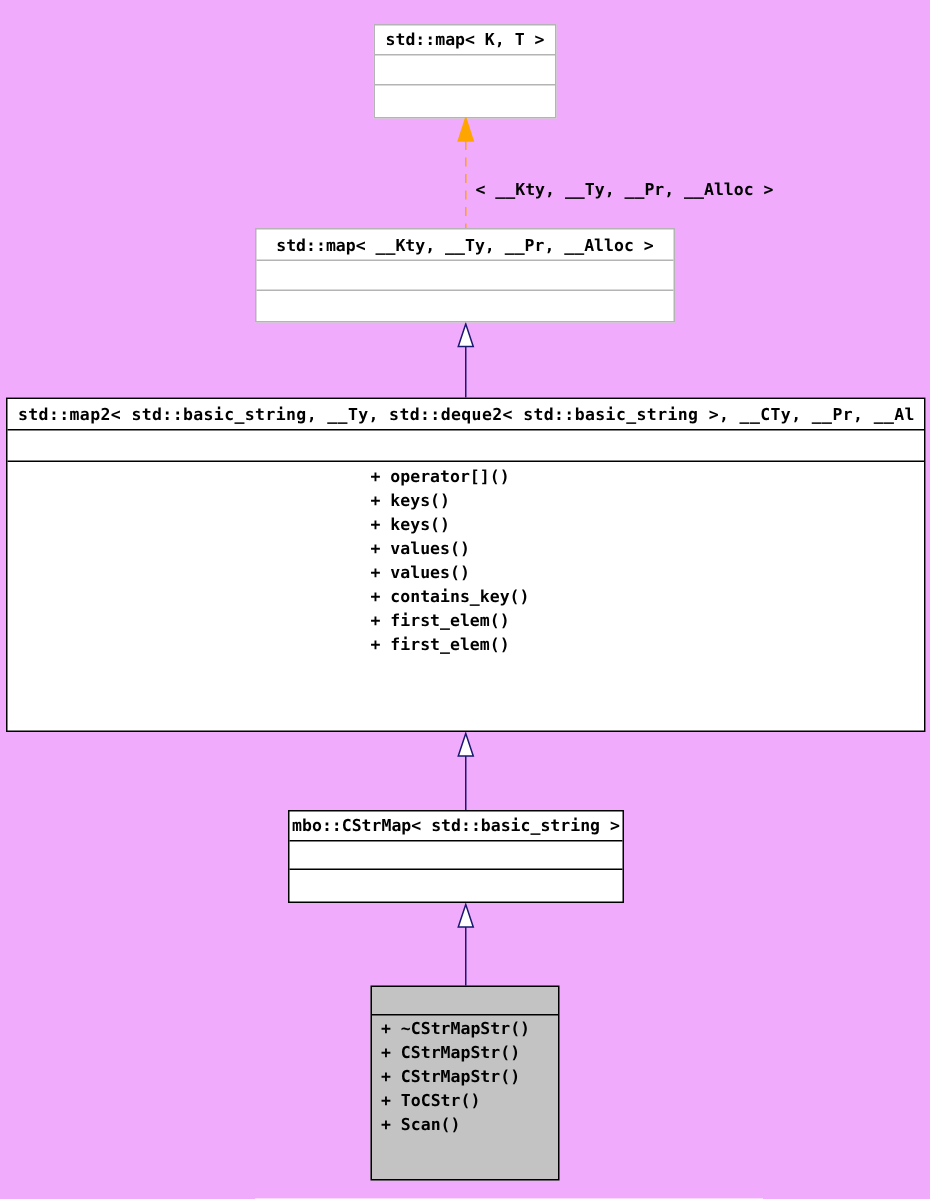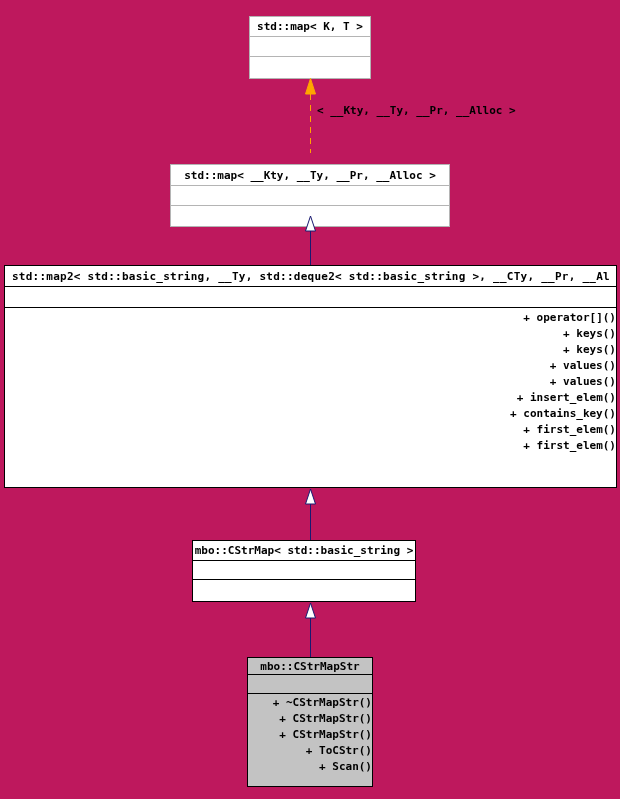--- a/index.html
+++ b/index.html
@@ -4,21 +4,21 @@
 <style>
   html, body {
     margin: 0;
     padding: 0;
     background: #ffffff;
   }
   .canvas {
     position: relative;
     width: 620px;
     height: 799px;
-    background: #be185d;
+    background: #f0abfc;
     font-family: "DejaVu Sans Mono", "Liberation Mono", monospace;
     font-weight: bold;
     font-size: 11px;
     color: #000000;
     overflow: hidden;
   }
   .node {
     position: absolute;
     box-sizing: border-box;
     background: #ffffff;
@@ -38,59 +38,58 @@
   }
   .title-left {
     text-align: left;
     padding-left: 7px;
     letter-spacing: 0.25px;
   }
   .member {
     height: 16px;
     line-height: 16px;
     white-space: nowrap;
-    text-align: right;
   }
   .members-center { text-align: center; }
   
   #node-std-map-kt      { left: 249px; top: 16px;  width: 122px; height: 63px; }
   #node-std-map-kt .c1  { height: 20px; line-height: 20px; }
   #node-std-map-kt .c2  { height: 20px; }
-  #node-std-map-full     { left: 170px; top: 164px; width: 280px; height: 63px; }
+  #node-std-map-full     { left: 170px; top: 152px; width: 280px; height: 63px; }
   #node-std-map-full .c1 { height: 21px; line-height: 21px; }
   #node-std-map-full .c2 { height: 20px; }
   #node-std-map2      { left: 4px;   top: 265px; width: 613px; height: 223px; }
   #node-std-map2 .c1  { height: 21px; line-height: 21px; }
   #node-std-map2 .c2  { height: 21px; }
   #node-std-map2 .members { padding-top: 2px; padding-left: 242px; }
   #node-cstrmap      { left: 192px; top: 540px; width: 224px; height: 62px; }
   #node-cstrmap .c1  { height: 20px; line-height: 20px; }
   #node-cstrmap .c2  { height: 19px; }
   #node-cstrmap .members { padding-top: 2px; }
   #node-cstrmapstr      { left: 247px; top: 657px; width: 126px; height: 130px; }
   #node-cstrmapstr .c1  { height: 17px; line-height: 17px; }
   #node-cstrmapstr .c2  { height: 19px; }
-  #node-cstrmapstr .members { padding-top: 1px; padding-left: 16px; }
+  #node-cstrmapstr .members { padding-top: 1px; padding-left: 6px; }
   
   .edge {
     position: absolute;
     pointer-events: none;
   }
   .edge-line-inherit { stroke: #191970; stroke-width: 1; fill: none; }
   .edge-head-inherit { stroke: #191970; stroke-width: 1; fill: #ffffff; }
   .edge-line-template { stroke: #ffa500; stroke-width: 1; fill: none; stroke-dasharray: 6,5; }
   .edge-head-template { stroke: #ffa500; stroke-width: 1; fill: #ffa500; }
   #edge-template { left: 298px; top: 78px;  width: 25px; height: 75px; }
   #edge-inherit-1 { left: 298px; top: 215px; width: 25px; height: 51px; }
   #edge-inherit-2 { left: 298px; top: 488px; width: 25px; height: 53px; }
   #edge-inherit-3 { left: 298px; top: 602px; width: 25px; height: 56px; }
   #template-args-label {
     position: absolute;
     left: 317px;
-    top: 104px;
+    top: 120px;
     height: 14px;
     line-height: 14px;
     white-space: nowrap;
   }
 </style>
 </head>
 <body>
 
 <div class="canvas">
 
@@ -119,21 +118,20 @@
 
   <div class="node" id="node-std-map2">
     <div class="comp with-sep title-comp title-left c1">std::map2&lt; std::basic_string, __Ty, std::deque2&lt; std::basic_string &gt;, __CTy, __Pr, __Al</div>
     <div class="comp with-sep c2"></div>
     <div class="comp members">
       <div class="member">+ operator[]()</div>
       <div class="member">+ keys()</div>
       <div class="member">+ keys()</div>
       <div class="member">+ values()</div>
       <div class="member">+ values()</div>
-      <div class="member">+ insert_elem()</div>
       <div class="member">+ contains_key()</div>
       <div class="member">+ first_elem()</div>
       <div class="member">+ first_elem()</div>
     </div>
   </div>
 
   <svg class="edge" id="edge-inherit-2" viewBox="0 0 25 53">
     <polygon class="edge-head-inherit" points="12.5,1 7.5,16 17.5,16"></polygon>
     <line class="edge-line-inherit" x1="12.5" y1="16" x2="12.5" y2="53"></line>
   </svg>
@@ -142,21 +140,20 @@
     <div class="comp with-sep title-comp c1">mbo::CStrMap&lt; std::basic_string &gt;</div>
     <div class="comp with-sep c2"></div>
   </div>
 
   <svg class="edge" id="edge-inherit-3" viewBox="0 0 25 56">
     <polygon class="edge-head-inherit" points="12.5,1 7.5,16 17.5,16"></polygon>
     <line class="edge-line-inherit" x1="12.5" y1="16" x2="12.5" y2="56"></line>
   </svg>
 
   <div class="node highlight" id="node-cstrmapstr">
-    <div class="comp with-sep title-comp c1">mbo::CStrMapStr</div>
     <div class="comp with-sep c2"></div>
     <div class="comp members">
       <div class="member">+ ~CStrMapStr()</div>
       <div class="member">+ CStrMapStr()</div>
       <div class="member">+ CStrMapStr()</div>
       <div class="member">+ ToCStr()</div>
       <div class="member">+ Scan()</div>
     </div>
   </div>
 

